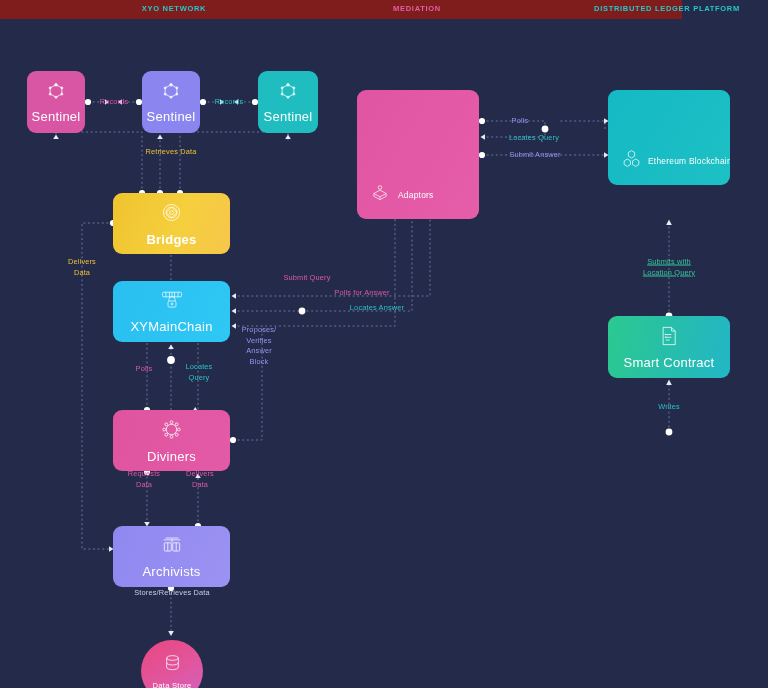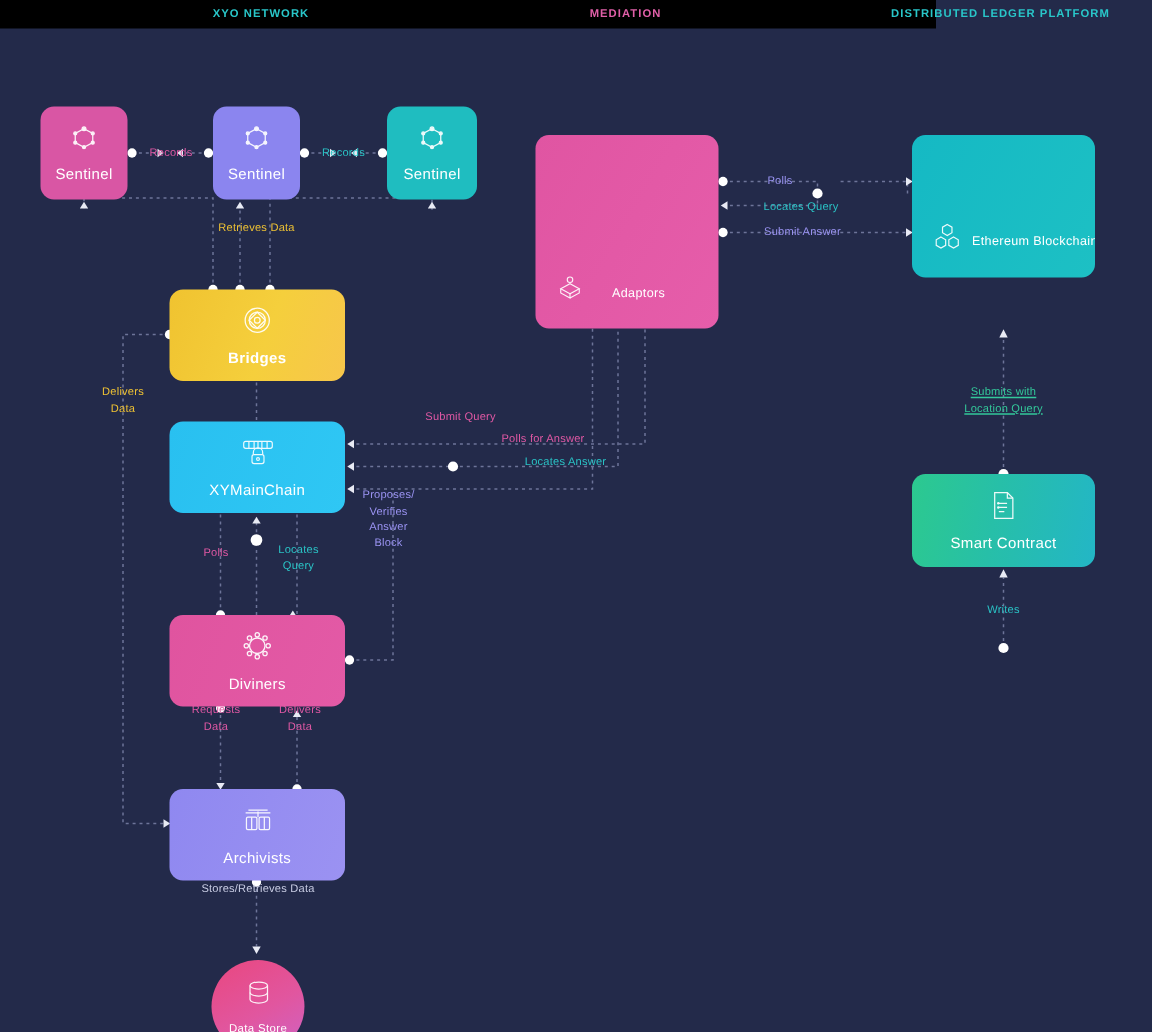--- a/index.html
+++ b/index.html
@@ -5,22 +5,22 @@
   * { margin:0; padding:0; box-sizing:border-box; }
   html,body { background:#232a4a; }
   body {
     width:768px; height:688px;
     font-family:"Liberation Sans", sans-serif;
     overflow:hidden; position:relative;
   }
 
   
   #header-band{
-    position:absolute; left:0; top:0; width:624px; height:19px;
-    background:#000000;
+    position:absolute; left:0; top:0; width:682px; height:19px;
+    background:#7f1d1d;
   }
   .band-title{
     position:absolute; top:4px;
     font-size:7.5px; font-weight:bold; letter-spacing:.7px;
     white-space:nowrap; transform:translateX(-50%);
   }
   #band-xyo   { left:174px; color:#29c6c9; }
   #band-med   { left:417px; color:#e05fa8; }
   #band-dlp   { left:667px; color:#29c6c9; }
 
@@ -30,21 +30,21 @@
 
   
   .node{
     position:absolute; border-radius:9px;
     display:flex; flex-direction:column;
     align-items:center; justify-content:center;
     color:#fff; overflow:hidden;
   }
   .node .ico{ display:block; opacity:.92; }
   .node .lbl{
-    font-size:10px; letter-spacing:.25px; margin-top:4px;
+    font-size:13px; letter-spacing:.25px; margin-top:4px;
     white-space:nowrap; text-align:center;
   }
 
   #node-sentinel-1{ left:27px;  top:52px;  width:58px;  height:62px; background:#d956a4; }
   #node-sentinel-2{ left:142px; top:52px;  width:58px;  height:62px; background:#8b85ef; }
   #node-sentinel-3{ left:258px; top:52px;  width:60px;  height:62px; background:#1fbdc0; }
 
   #node-bridges{ left:113px; top:174px; width:117px; height:61px;
     background:linear-gradient(110deg,#f0c330 0%,#f5cf3c 55%,#f7c64b 100%);font-weight:bold; }
   #node-xymainchain{ left:113px; top:262px; width:117px; height:61px;
@@ -61,21 +61,21 @@
   #node-datastore .lbl{ font-size:7.6px; }
 
   
   #node-adaptors{
     left:357px; top:71px; width:122px; height:129px;
     background:linear-gradient(120deg,#e055a2 0%,#e65daa 100%);
     display:block;
   }
   #adaptors-inner{
     position:absolute; left:13px; bottom:12px;
-    display:flex; align-items:center; gap:18px;
+    display:flex; align-items:center; gap:8px;
   }
   #node-adaptors .lbl{ margin-top:0; font-size:8.4px; }
 
   #node-ethereum{
     left:608px; top:71px; width:122px; height:95px;
     background:linear-gradient(120deg,#15b9c4 0%,#1dc0c4 100%);
     display:block;
   }
   #ethereum-inner{
     position:absolute; left:13px; bottom:12px;

